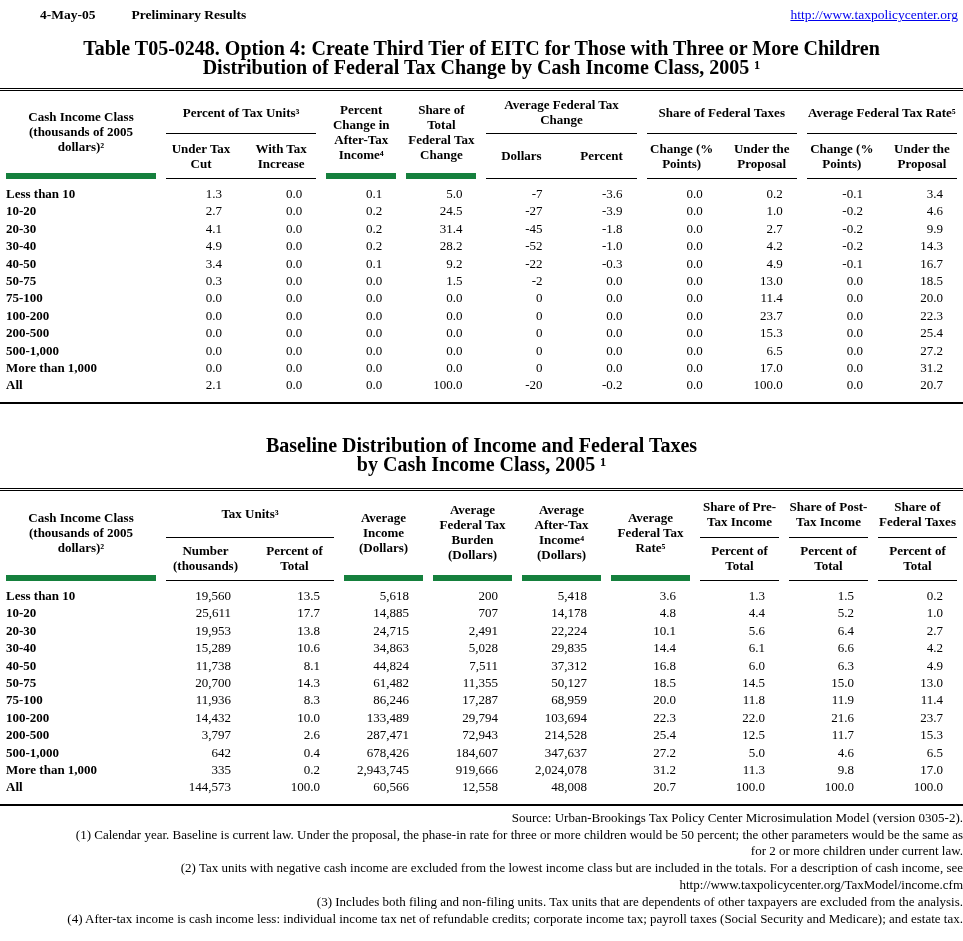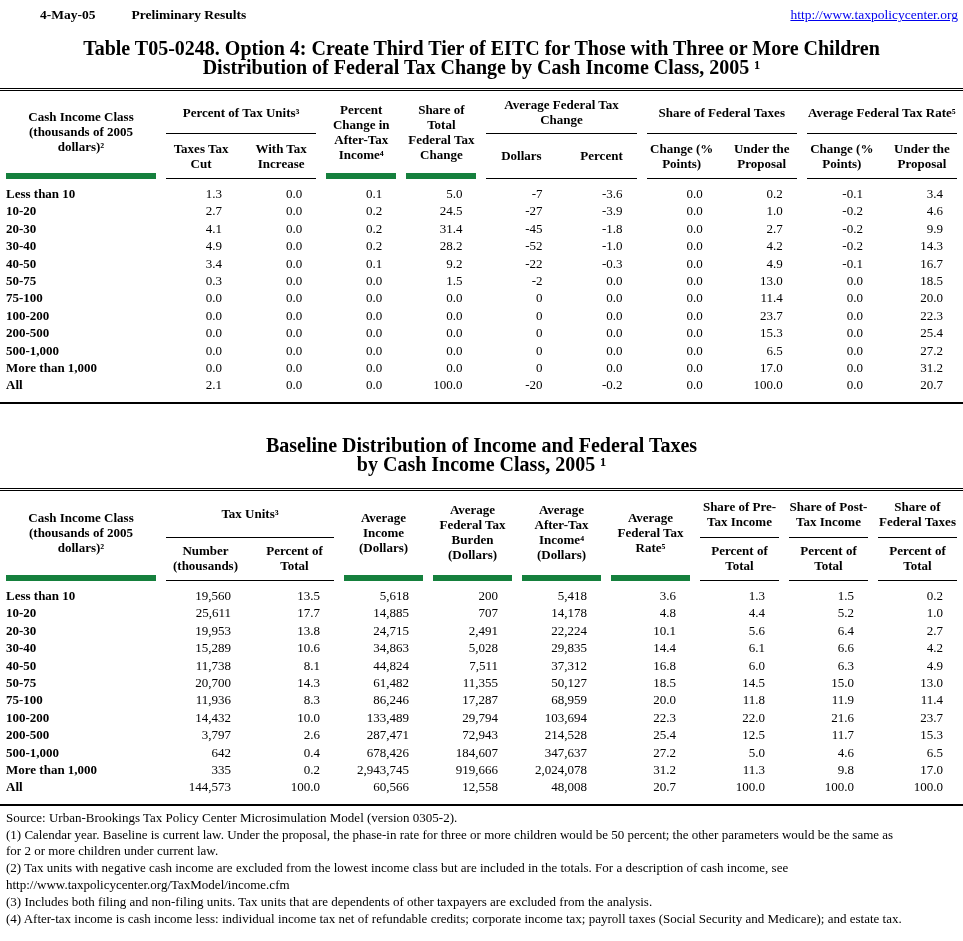--- a/index.html
+++ b/index.html
@@ -47,42 +47,42 @@
     font-weight:bold;padding:2px 0 3px;line-height:15px;
   }
   .tbody{
     display:grid;column-gap:10px;padding:6px 6px 8px;
     border-bottom:2px solid #000;
   }
   .cell{line-height:17.4px;white-space:nowrap;}
   .rowlabel{font-weight:bold;text-align:left;padding-right:48px;}
   .num{text-align:right;padding-right:14px;}
   
-  .footnotes{margin-top:4px;padding-left:6px;}
+  .footnotes{margin-top:4px;padding-left:6px;text-align:right;}
   .fnline{line-height:16.8px;font-size:13px;white-space:nowrap;}
 </style>
 </head>
 <body>
 
 <div class="topbar">
   <span class="date">4-May-05</span>
   <span class="status">Preliminary Results</span>
   <a class="link" href="#">http://www.taxpolicycenter.org</a>
 </div>
 
 <div class="title first">Table T05-0248. Option 4: Create Third Tier of EITC for Those with Three or More Children</div>
 <div class="title">Distribution of Federal Tax Change by Cash Income Class, 2005 ¹</div>
 
 <div class="table table1">
   <div class="thead t1cols">
     <div class="hcell">Cash Income Class (thousands of 2005 dollars)²</div>
     <div class="hgroup span2">
       <div class="glabel">Percent of Tax Units³</div>
       <div class="gsubs two">
-        <div class="sub">Taxes Tax Cut</div>
+        <div class="sub">Under Tax Cut</div>
         <div class="sub">With Tax Increase</div>
       </div>
     </div>
     <div class="hcell">Percent Change in After-Tax Income⁴</div>
     <div class="hcell">Share of Total Federal Tax Change</div>
     <div class="hgroup span2">
       <div class="glabel">Average Federal Tax Change</div>
       <div class="gsubs two">
         <div class="sub">Dollars</div>
         <div class="sub">Percent</div>

